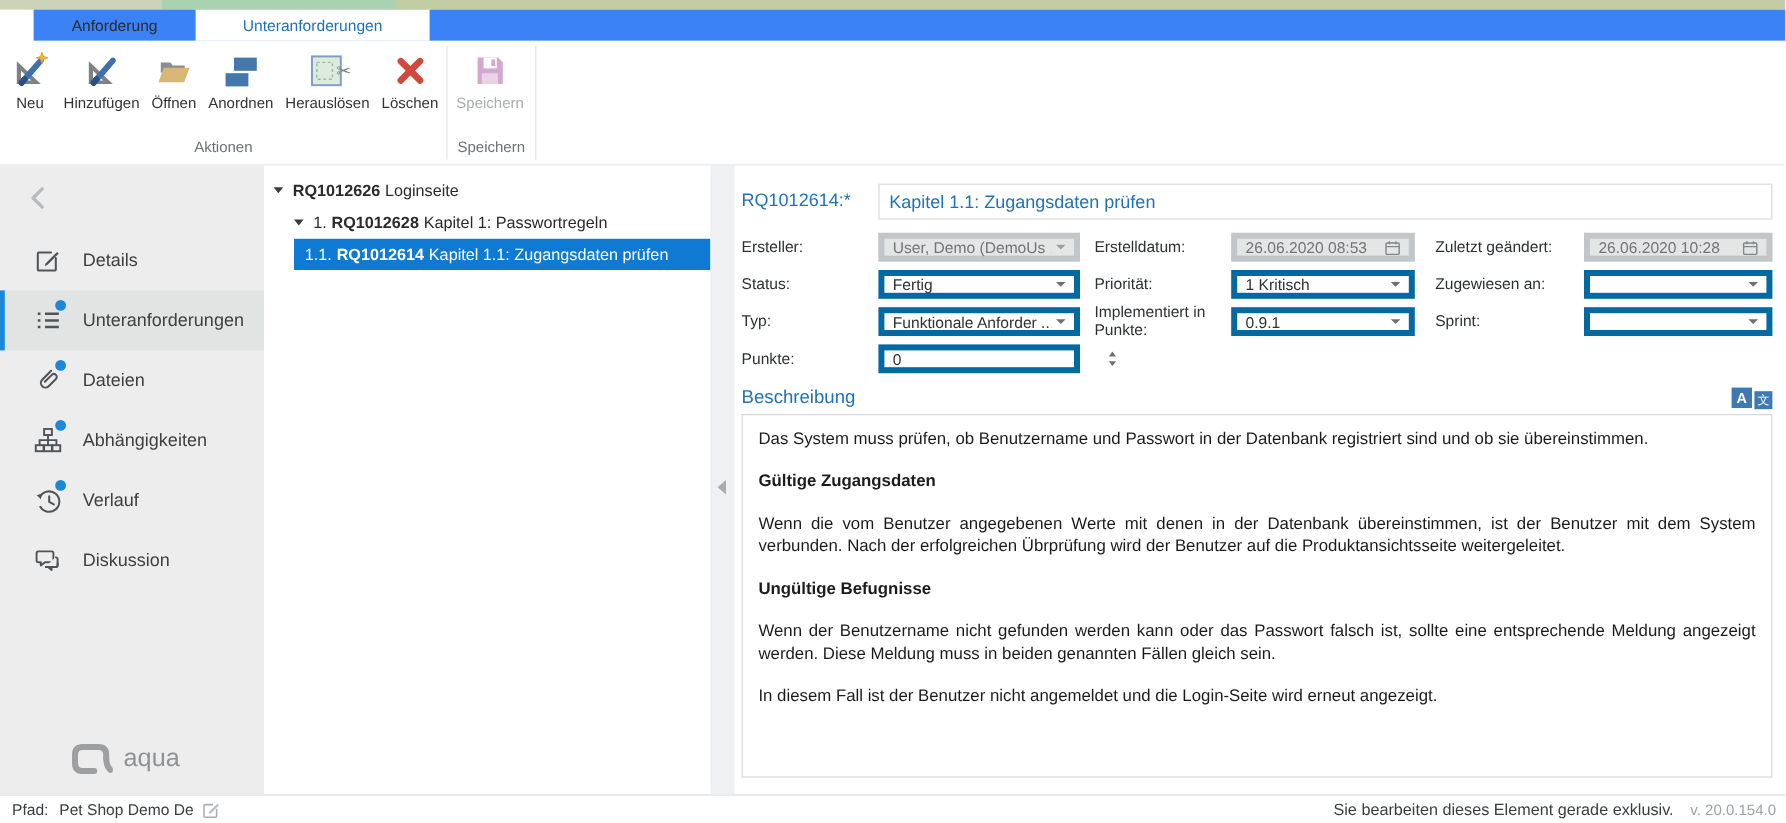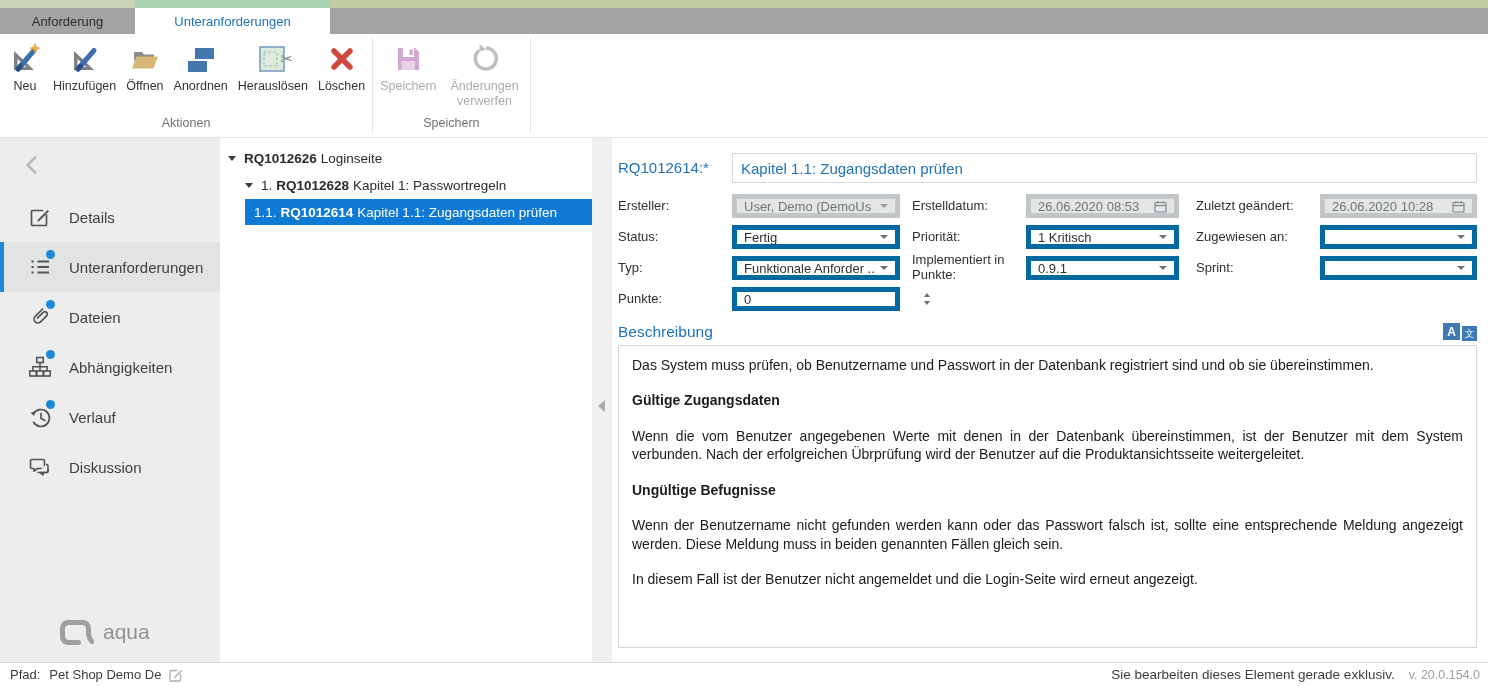--- a/index.html
+++ b/index.html
@@ -5,21 +5,21 @@
   * { margin:0; padding:0; box-sizing:border-box; }
   html,body { background:#fff; }
   body { font-family:"Liberation Sans", sans-serif; }
   .app { width:1488px; height:686px; overflow:hidden; display:flex; flex-direction:column; background:#fff; position:relative; }
 
   
   .top-strip { height:8px; display:flex; flex:none; }
   .strip-a { width:135px; background:#cbd3b8; }
   .strip-b { width:195px; background:#a8d2b1; }
   .strip-c { flex:1; background:#c2cda4; }
-  .tab-row { height:26px; background:#a3a3a3; display:flex; flex:none; font-size:13px; }
+  .tab-row { height:26px; background:#3b82f6; display:flex; flex:none; font-size:13px;margin-left:28px; }
   .tab { width:135px; display:flex; align-items:center; justify-content:center; color:#2b2b2b; cursor:pointer; }
   .tab.active { width:195px; background:#fff; color:#1f72b8; }
 
   
   .ribbon { height:104px; background:#fff; border-bottom:1px solid #e2e4e5; display:flex; flex:none; }
   .rgroup { display:flex; flex-direction:column; }
   .rgroup-buttons { flex:1; display:flex; align-items:flex-start; padding:5px 2px 0 2px; }
   .rbtn { display:flex; flex-direction:column; align-items:center; padding:2px 5px; cursor:pointer; }
   .ricon { width:36px; height:36px; display:flex; align-items:center; justify-content:center; position:relative; }
   .rlabel { font-size:12.5px; color:#333; margin-top:2px; text-align:center; line-height:1.2; max-width:76px; }
@@ -184,29 +184,20 @@
         <div class="rbtn disabled">
           <span class="ricon">
             <svg width="32" height="32" viewBox="0 0 32 32">
               <path d="M6 5 h17 l4 4 v18 H6 Z" fill="#d2a7d0"></path>
               <rect x="11" y="5" width="11" height="9" fill="#ffffff"></rect>
               <rect x="17.5" y="6.5" width="3.2" height="5.5" fill="#d2a7d0"></rect>
               <rect x="9.5" y="18" width="13.5" height="9" fill="#e9d2e8"></rect>
             </svg>
           </span>
           <span class="rlabel">Speichern</span>
-        </div>
-        <div class="rbtn disabled">
-          <span class="ricon">
-            <svg width="32" height="32" viewBox="0 0 32 32">
-              <path d="M10 7.5 A10.5 10.5 0 1 0 17 5" fill="none" stroke="#bdc0c2" stroke-width="3.6"></path>
-              <path d="M10.8 1.2 L10 8.6 L17.2 6.6 Z" fill="#bdc0c2"></path>
-            </svg>
-          </span>
-          <span class="rlabel">Änderungen verwerfen</span>
         </div>
       </div>
       <div class="rgroup-label">Speichern</div>
     </div>
     <div class="rsep"></div>
   </div>
 
   <div class="main">
 
     <div class="sidebar">

